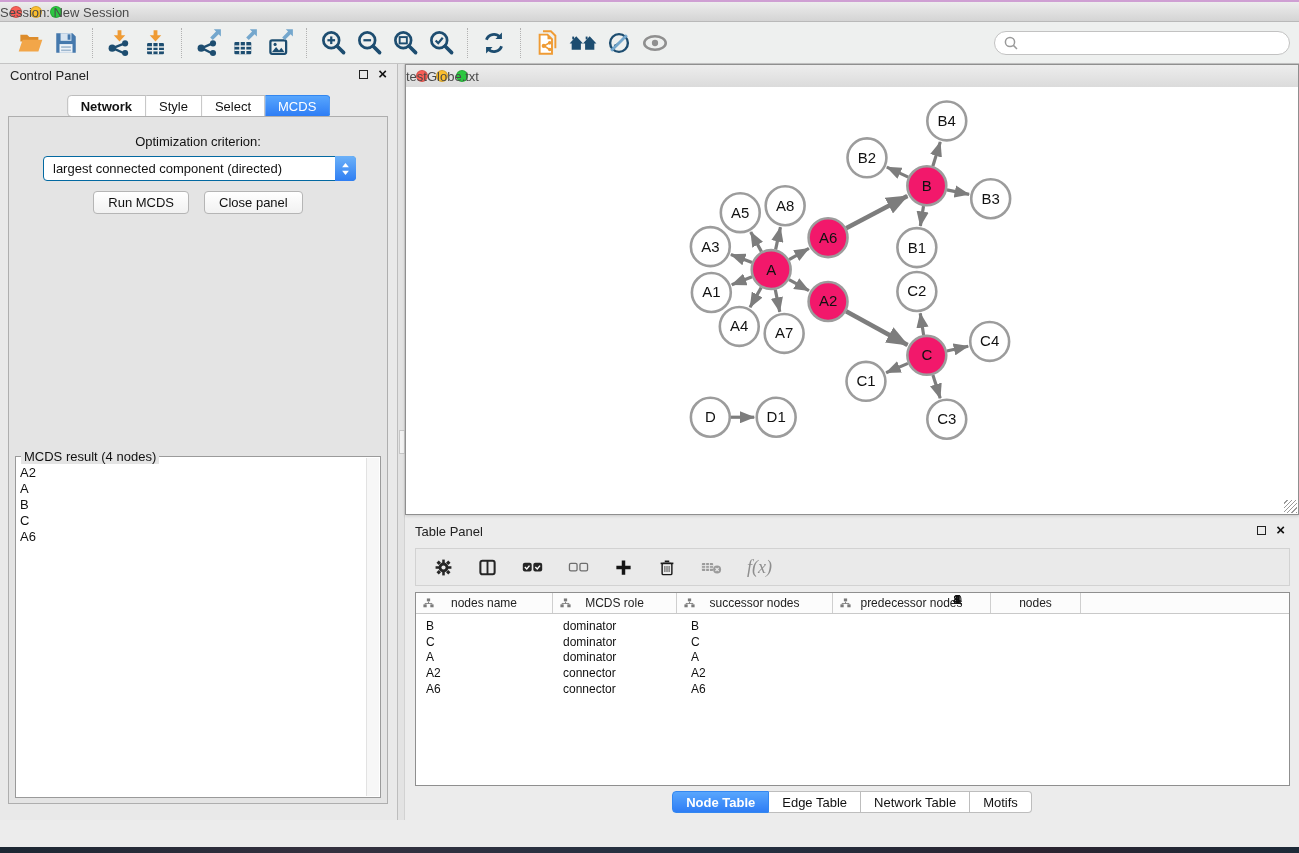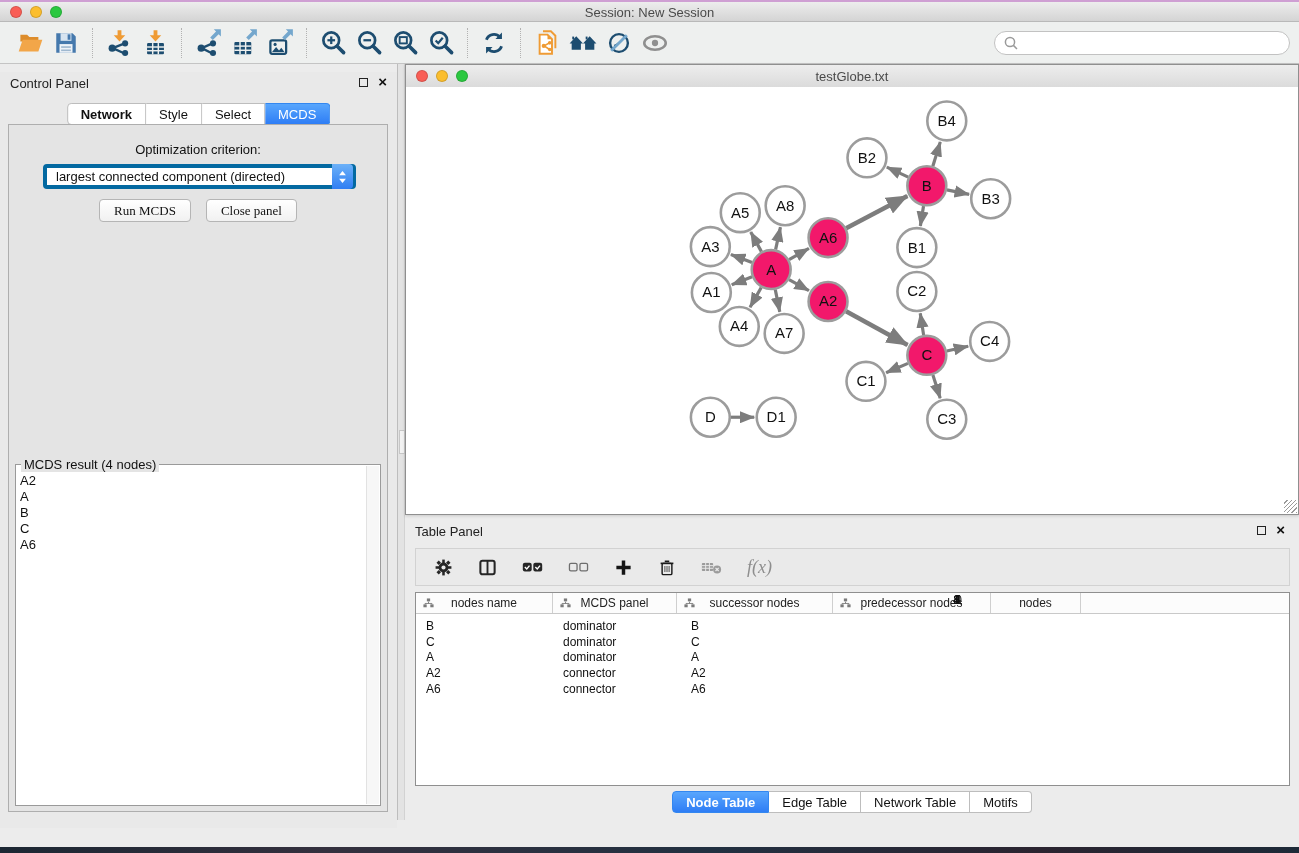--- a/index.html
+++ b/index.html
@@ -9,39 +9,39 @@
        -webkit-font-smoothing:antialiased;}
   button{font-family:"Liberation Sans",sans-serif;cursor:default;}
 
   
   .titlebar{position:absolute;left:0;top:0;width:100%;height:22px;
     border-top:2px solid #cf9fd3;background:linear-gradient(#ededed,#d4d4d4);
     border-bottom:1px solid #b9b9b9;}
   .traffic{position:absolute;left:10px;top:4px;display:flex;gap:8px;}
   .tl{width:12px;height:12px;border-radius:50%;border:1px solid rgba(0,0,0,.15);}
   .tl.red{background:#f95e56;} .tl.yel{background:#fbbe2e;} .tl.grn{background:#2bc840;}
-  .tb-title{position:absolute;left:0;right:0;top:2px;text-align:center;
+  .tb-title{position:absolute;left:0;right:0;top:2px;text-align:left;
     font-size:13px;color:#4a4a4a;line-height:18px;}
 
   
   .toolbar{position:absolute;left:0;top:22px;width:100%;height:42px;
     background:#eef0ef;border-bottom:1px solid #c4c4c4;
     display:flex;align-items:center;padding:0 9px 0 12px;}
   .tb-btn{width:36px;height:36px;border:none;background:transparent;padding:3px;
     display:flex;align-items:center;justify-content:center;}
   .tb-sep{width:1px;height:30px;border-left:1px dotted #b2b2b2;margin:0 8px;}
   .icon{display:inline-flex;align-items:center;justify-content:center;}
   .search-wrap{margin-left:auto;width:296px;height:24px;background:#fff;
     border:1px solid #c2c2c2;border-radius:12px;display:flex;align-items:center;
     padding:0 8px;gap:4px;}
   .search-wrap input{border:none;outline:none;flex:1;font-size:13px;background:transparent;}
 
   
   .main{position:absolute;left:0;top:64px;width:100%;height:756px;}
-  .cp{position:absolute;left:0;top:0;width:397px;height:756px;background:#e9e9e9;margin-top:8px;}
+  .cp{position:absolute;left:0;top:0;width:397px;height:756px;background:#e9e9e9;}
   .v-divider{position:absolute;left:397px;top:0;width:8px;height:756px;background:#e3e3e3;
     border-left:1px solid #bdbdbd;border-right:1px solid #d2d2d2;}
   .v-divider::after{content:"";position:absolute;left:1px;top:366px;width:4px;height:22px;
     background:#f2f2f2;border:1px solid #c6c6c6;}
   .right{position:absolute;left:405px;top:0;width:894px;height:756px;}
 
   
   .panel-head{position:absolute;left:0;top:0;right:0;height:24px;}
   .panel-title{position:absolute;left:10px;top:4px;font-size:13px;color:#222;}
   .panel-btns{position:absolute;right:10px;top:4px;display:flex;gap:10px;align-items:center;}
@@ -52,28 +52,28 @@
   #cp-tabs{position:absolute;top:31px;left:50%;transform:translateX(-50%);display:flex;}
   .seg{height:22px;padding:0 13px;background:#fff;border:1px solid #bdbdbd;border-left:none;
     font-size:13px;color:#111;}
   .seg:first-child{border-left:1px solid #bdbdbd;border-radius:4px 0 0 4px;font-weight:bold;}
   .seg:last-child{border-radius:0 4px 4px 0;}
   .seg.sel{background:linear-gradient(#58a6fd,#2e7df5);color:#fff;border-color:#3387f0;}
   .cp-content{position:absolute;top:52px;left:8px;right:9px;bottom:16px;
     border:1px solid #aeaeae;background:#e4e4e4;}
   .opt-label{position:absolute;top:17px;left:0;right:0;text-align:center;font-size:13px;color:#111;}
   .dropdown{position:absolute;top:39px;left:34px;width:313px;height:25px;background:#fff;
-    border:4px solid #0369a1;border-radius:4px;display:flex;align-items:center;}
+    border:1px solid #0369a1;border-radius:4px;display:flex;align-items:center;}
   .dropdown .dd-text{flex:1;font-size:13px;color:#111;padding-left:9px;white-space:nowrap;
     overflow:hidden;}
   .dd-stepper{width:21px;height:25px;margin:-1px -1px -1px 0;border-radius:0 4px 4px 0;
     background:linear-gradient(#6cb1f8,#2f7ef3);display:flex;align-items:center;justify-content:center;}
   .btn-row{position:absolute;top:74px;left:0;right:0;display:flex;justify-content:center;gap:15px;}
   .push-btn{height:23px;padding:0 14px;font-size:13px;color:#111;background:linear-gradient(#ffffff,#f1f1f1);
-    border:1px solid #b5b5b5;border-radius:4px;font-family:Liberation Serif, serif;}
+    border:1px solid #b5b5b5;border-radius:4px;}
   .result-group{position:absolute;top:339px;left:6px;right:6px;bottom:5px;
     border:1px solid #9a9a9a;background:#fff;}
   .result-legend{position:absolute;top:-8px;left:5px;padding:0 3px;background:#e4e4e4;
     font-size:13px;color:#111;}
   .result-list{position:absolute;top:8px;left:4px;right:15px;bottom:2px;overflow:hidden;}
   .mcds-item{font-size:13px;line-height:16px;color:#111;}
   .result-scroll{position:absolute;top:1px;right:1px;bottom:1px;width:13px;background:#f7f7f7;
     border-left:1px solid #e2e2e2;}
 
   
@@ -613,21 +613,21 @@
                 <span class="icon tree">
                   <svg width="11" height="10" viewBox="0 0 12 11">
                     <path d="M6 4v2M2.2 7V6h7.6v1" stroke="#7a7a7a" fill="none"></path>
                     <g fill="#7a7a7a">
                       <rect x="4.2" y="0.5" width="3.6" height="3.2"></rect>
                       <rect x="0.4" y="7" width="3.6" height="3.2"></rect>
                       <rect x="8" y="7" width="3.6" height="3.2"></rect>
                     </g>
                   </svg>
                 </span>
-                <span>MCDS panel</span>
+                <span>MCDS role</span>
               </div>
               <div class="th" style="width: 156px;">
                 <span class="icon tree">
                   <svg width="11" height="10" viewBox="0 0 12 11">
                     <path d="M6 4v2M2.2 7V6h7.6v1" stroke="#7a7a7a" fill="none"></path>
                     <g fill="#7a7a7a">
                       <rect x="4.2" y="0.5" width="3.6" height="3.2"></rect>
                       <rect x="0.4" y="7" width="3.6" height="3.2"></rect>
                       <rect x="8" y="7" width="3.6" height="3.2"></rect>
                     </g>

